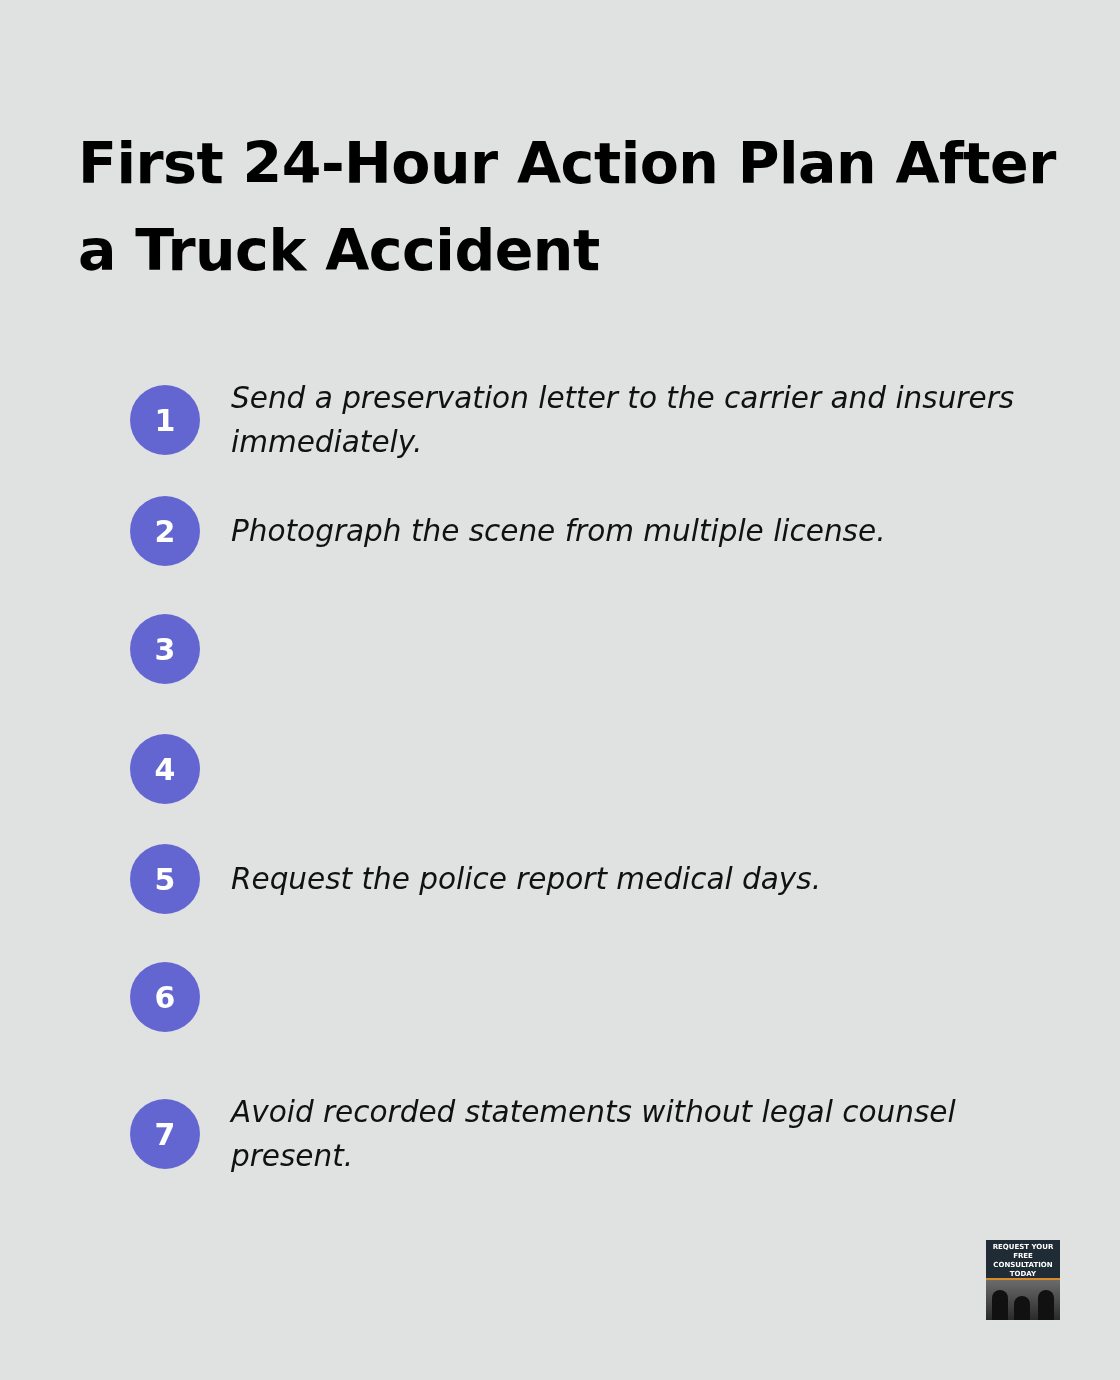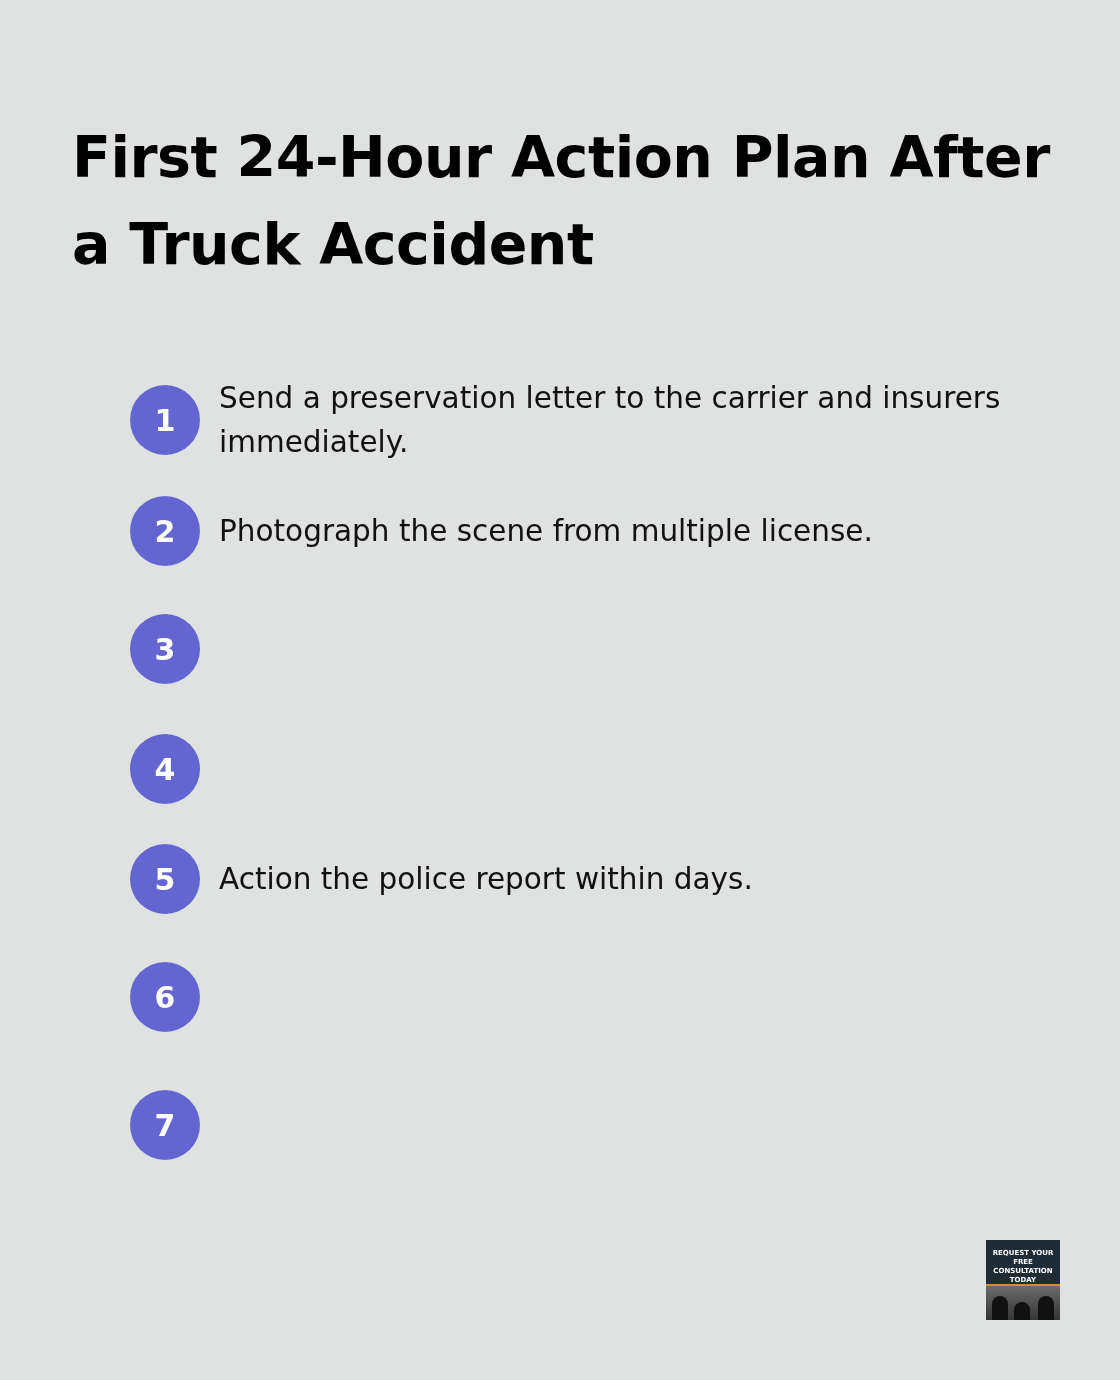--- a/index.html
+++ b/index.html
@@ -1,23 +1,23 @@
 <!DOCTYPE html>
 <html><head>
 <meta charset="utf-8">
 <style>
   html, body { margin:0; padding:0; }
   body { width:1120px; height:1380px; background:#e0e2e1; position:relative; overflow:hidden; font-family:"DejaVu Sans","Liberation Sans",sans-serif; color:#111; }
-  .title { position:absolute; left:62px; top:104px; width:1010px; font-size:57px; font-weight:bold; line-height:87px; letter-spacing:-0.5px; color:#000; margin:10px; }
+  .title { position:absolute; left:62px; top:104px; width:1010px; font-size:57px; font-weight:bold; line-height:87px; letter-spacing:-0.5px; color:#000; margin:16px; }
   .steps { position:absolute; left:130px; top:0; width:960px; }
   .step { position:absolute; left:0; display:flex; align-items:center; width:940px; }
   .num { width:70px; height:70px; border-radius:50%; background:#6366d1; color:#fff; font-weight:bold; font-size:30px; display:flex; align-items:center; justify-content:center; flex-shrink:0; }
-  .txt { margin-left:19px; font-size:29.5px; line-height:44px; color:#111; }
+  .txt { margin-left:31px; font-size:29.5px; line-height:44px; color:#111;font-style:italic; }
   .promo { position:absolute; left:986px; top:1240px; width:74px; height:80px; background:#1f2b35; overflow:hidden; }
-  .promo .ptxt { color:#fff; font-size:7px; font-weight:bold; text-align:center; line-height:9px; padding-top:9px; height:44px; box-sizing:border-box; }
+  .promo .ptxt { color:#fff; font-size:7px; font-weight:bold; text-align:center; line-height:9px; padding-top:3px; height:38px; box-sizing:border-box; }
   .promo .bar { height:2px; background:#d98a2b; }
   .promo .photo { height:40px; background:linear-gradient(180deg,#6b6b6b,#2a2a2a); position:relative; }
   .promo .photo span { position:absolute; bottom:0; width:16px; height:30px; background:#111; border-radius:8px 8px 0 0; }
 </style>
 </head>
 <body>
 
 <h1 class="title">First 24-Hour Action Plan After a Truck Accident</h1>
 
 <div class="steps">
@@ -30,27 +30,28 @@
     <div class="txt">Photograph the scene from multiple license.</div>
   </div>
   <div class="step" style="top:614px">
     <div class="num">3</div>
   </div>
   <div class="step" style="top:734px">
     <div class="num">4</div>
   </div>
   <div class="step" style="top:844px">
     <div class="num">5</div>
-    <div class="txt">Action the police report within days.</div>
+    <div class="txt">Request the police report medical days.</div>
   </div>
   <div class="step" style="top:962px">
     <div class="num">6</div>
   </div>
   <div class="step" style="top:1090px">
     <div class="num">7</div>
+    <div class="txt" style="width:760px">Avoid recorded statements without legal counsel present.</div>
   </div>
 </div>
 
 <div class="promo">
   <div class="ptxt">REQUEST YOUR FREE CONSULTATION TODAY</div>
   <div class="bar"></div>
   <div class="photo">
     <span style="left:6px"></span>
       <span style="left:28px;height:24px"></span>
       <span style="left:52px"></span>

